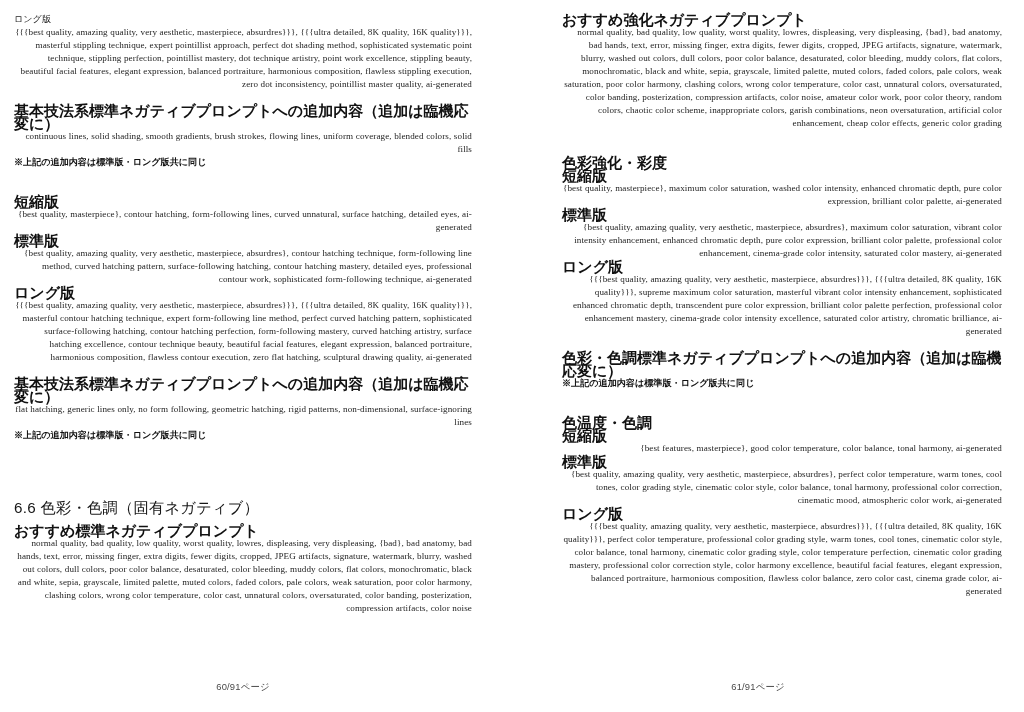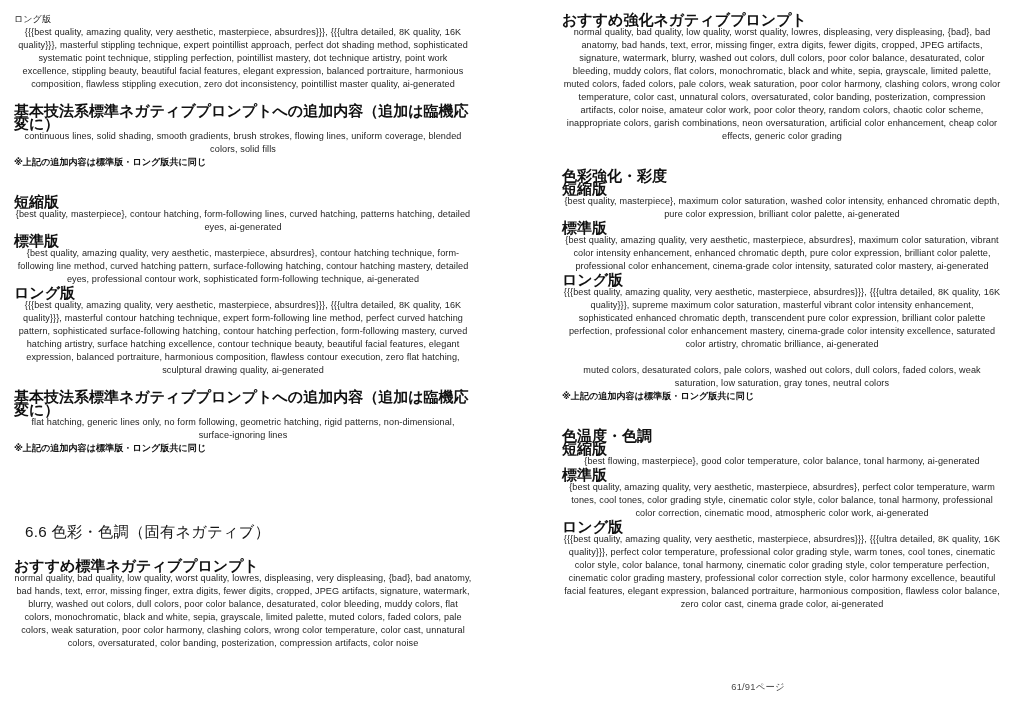--- a/index.html
+++ b/index.html
@@ -28,24 +28,25 @@
     background: #ffffff;
     height: 712px;
   }
   .page-left  { width: 512px; padding: 13px 40px 0 14px; }
   .page-right { width: 512px; padding: 13px 22px 0 50px; }
 
   .body-text {
     font-size: 9.1px;
     line-height: 13.0px;
     letter-spacing: 0.01em;
-    text-align: center;
+    text-align: right;
     margin: 0;
     color: #1d1d1d;
     word-spacing: 0.02em;
+    font-family: Liberation Serif, serif;
   }
   .sub-head {
     font-size: 15px;
     line-height: 13.0px;
     font-weight: bold;
     margin: 0;
     color: #111111;
   }
   .plain-head {
     font-size: 9.1px;
@@ -53,26 +54,27 @@
     font-weight: normal;
     margin: 0;
     color: #1d1d1d;
   }
   .note-line {
     font-size: 9.1px;
     line-height: 13.0px;
     font-weight: bold;
     margin: 0;
     color: #111111;
+    font-family: Liberation Mono, monospace;
   }
   .section-title {
     font-size: 15.2px;
     line-height: 20px;
     font-weight: normal;
-    margin: 11px;
+    margin: 0;
     color: #161616;
     letter-spacing: 0.02em;
   }
   .gap-sm  { height: 13px; }
   .gap-md  { height: 26px; }
   .gap-xxl { height: 56px; }
   .gap-tiny { height: 6px; }
 
   .footer {
     position: absolute;
@@ -99,68 +101,69 @@
 
     <div class="gap-sm"></div>
 
     <div class="sub-head">基本技法系標準ネガティブプロンプトへの追加内容（追加は臨機応変に）</div>
     <div class="body-text">continuous lines, solid shading, smooth gradients, brush strokes, flowing lines, uniform coverage, blended colors, solid fills</div>
     <div class="note-line">※上記の追加内容は標準版・ロング版共に同じ</div>
 
     <div class="gap-md"></div>
 
     <div class="sub-head">短縮版</div>
-    <div class="body-text">{best quality, masterpiece}, contour hatching, form-following lines, curved hatching, patterns hatching, detailed eyes, ai-generated</div>
+    <div class="body-text">{best quality, masterpiece}, contour hatching, form-following lines, curved unnatural, surface hatching, detailed eyes, ai-generated</div>
     <div class="sub-head">標準版</div>
     <div class="body-text">{best quality, amazing quality, very aesthetic, masterpiece, absurdres}, contour hatching technique, form-following line method, curved hatching pattern, surface-following hatching, contour hatching mastery, detailed eyes, professional contour work, sophisticated form-following technique, ai-generated</div>
     <div class="sub-head">ロング版</div>
     <div class="body-text">{{{best quality, amazing quality, very aesthetic, masterpiece, absurdres}}}, {{{ultra detailed, 8K quality, 16K quality}}}, masterful contour hatching technique, expert form-following line method, perfect curved hatching pattern, sophisticated surface-following hatching, contour hatching perfection, form-following mastery, curved hatching artistry, surface hatching excellence, contour technique beauty, beautiful facial features, elegant expression, balanced portraiture, harmonious composition, flawless contour execution, zero flat hatching, sculptural drawing quality, ai-generated</div>
 
     <div class="gap-sm"></div>
 
     <div class="sub-head">基本技法系標準ネガティブプロンプトへの追加内容（追加は臨機応変に）</div>
     <div class="body-text">flat hatching, generic lines only, no form following, geometric hatching, rigid patterns, non-dimensional, surface-ignoring lines</div>
     <div class="note-line">※上記の追加内容は標準版・ロング版共に同じ</div>
 
     <div class="gap-xxl"></div>
 
     <div class="section-title">6.6 色彩・色調（固有ネガティブ）</div>
 
     <div class="gap-tiny"></div>
 
     <div class="sub-head">おすすめ標準ネガティブプロンプト</div>
     <div class="body-text">normal quality, bad quality, low quality, worst quality, lowres, displeasing, very displeasing, {bad}, bad anatomy, bad hands, text, error, missing finger, extra digits, fewer digits, cropped, JPEG artifacts, signature, watermark, blurry, washed out colors, dull colors, poor color balance, desaturated, color bleeding, muddy colors, flat colors, monochromatic, black and white, sepia, grayscale, limited palette, muted colors, faded colors, pale colors, weak saturation, poor color harmony, clashing colors, wrong color temperature, color cast, unnatural colors, oversaturated, color banding, posterization, compression artifacts, color noise</div>
 
+    <div class="footer">60/91ページ</div>
   </div>
 
   <div class="page page-right">
 
     <div class="sub-head">おすすめ強化ネガティブプロンプト</div>
     <div class="body-text">normal quality, bad quality, low quality, worst quality, lowres, displeasing, very displeasing, {bad}, bad anatomy, bad hands, text, error, missing finger, extra digits, fewer digits, cropped, JPEG artifacts, signature, watermark, blurry, washed out colors, dull colors, poor color balance, desaturated, color bleeding, muddy colors, flat colors, monochromatic, black and white, sepia, grayscale, limited palette, muted colors, faded colors, pale colors, weak saturation, poor color harmony, clashing colors, wrong color temperature, color cast, unnatural colors, oversaturated, color banding, posterization, compression artifacts, color noise, amateur color work, poor color theory, random colors, chaotic color scheme, inappropriate colors, garish combinations, neon oversaturation, artificial color enhancement, cheap color effects, generic color grading</div>
 
     <div class="gap-md"></div>
 
     <div class="sub-head">色彩強化・彩度</div>
     <div class="sub-head">短縮版</div>
     <div class="body-text">{best quality, masterpiece}, maximum color saturation, washed color intensity, enhanced chromatic depth, pure color expression, brilliant color palette, ai-generated</div>
     <div class="sub-head">標準版</div>
     <div class="body-text">{best quality, amazing quality, very aesthetic, masterpiece, absurdres}, maximum color saturation, vibrant color intensity enhancement, enhanced chromatic depth, pure color expression, brilliant color palette, professional color enhancement, cinema-grade color intensity, saturated color mastery, ai-generated</div>
     <div class="sub-head">ロング版</div>
     <div class="body-text">{{{best quality, amazing quality, very aesthetic, masterpiece, absurdres}}}, {{{ultra detailed, 8K quality, 16K quality}}}, supreme maximum color saturation, masterful vibrant color intensity enhancement, sophisticated enhanced chromatic depth, transcendent pure color expression, brilliant color palette perfection, professional color enhancement mastery, cinema-grade color intensity excellence, saturated color artistry, chromatic brilliance, ai-generated</div>
 
     <div class="gap-sm"></div>
 
-    <div class="body-text">muted colors, desaturated colors, pale colors, washed out colors, dull colors, faded colors, weak saturation, low saturation, gray tones, neutral colors</div>
+    <div class="sub-head">色彩・色調標準ネガティブプロンプトへの追加内容（追加は臨機応変に）</div>
     <div class="note-line">※上記の追加内容は標準版・ロング版共に同じ</div>
 
     <div class="gap-md"></div>
 
     <div class="sub-head">色温度・色調</div>
     <div class="sub-head">短縮版</div>
-    <div class="body-text">{best flowing, masterpiece}, good color temperature, color balance, tonal harmony, ai-generated</div>
+    <div class="body-text">{best features, masterpiece}, good color temperature, color balance, tonal harmony, ai-generated</div>
     <div class="sub-head">標準版</div>
     <div class="body-text">{best quality, amazing quality, very aesthetic, masterpiece, absurdres}, perfect color temperature, warm tones, cool tones, color grading style, cinematic color style, color balance, tonal harmony, professional color correction, cinematic mood, atmospheric color work, ai-generated</div>
     <div class="sub-head">ロング版</div>
     <div class="body-text">{{{best quality, amazing quality, very aesthetic, masterpiece, absurdres}}}, {{{ultra detailed, 8K quality, 16K quality}}}, perfect color temperature, professional color grading style, warm tones, cool tones, cinematic color style, color balance, tonal harmony, cinematic color grading style, color temperature perfection, cinematic color grading mastery, professional color correction style, color harmony excellence, beautiful facial features, elegant expression, balanced portraiture, harmonious composition, flawless color balance, zero color cast, cinema grade color, ai-generated</div>
 
     <div class="footer">61/91ページ</div>
   </div>
 
 </div>
 

